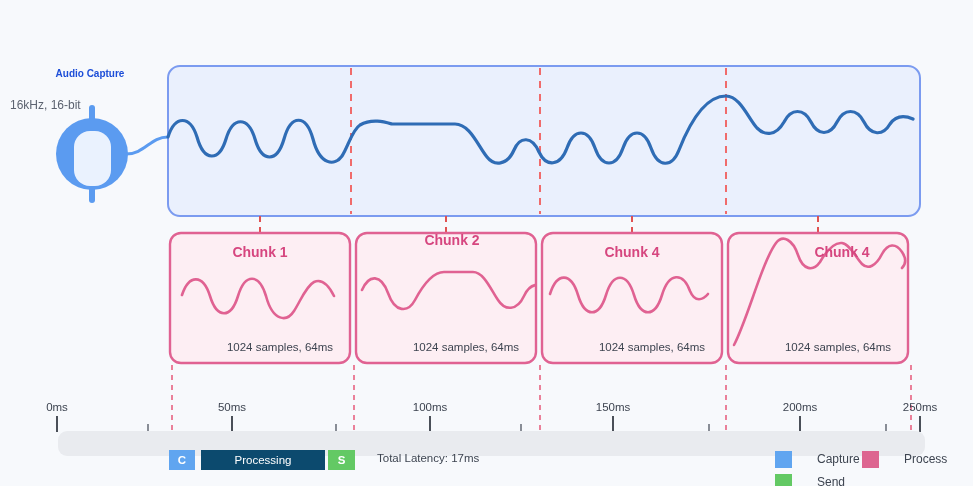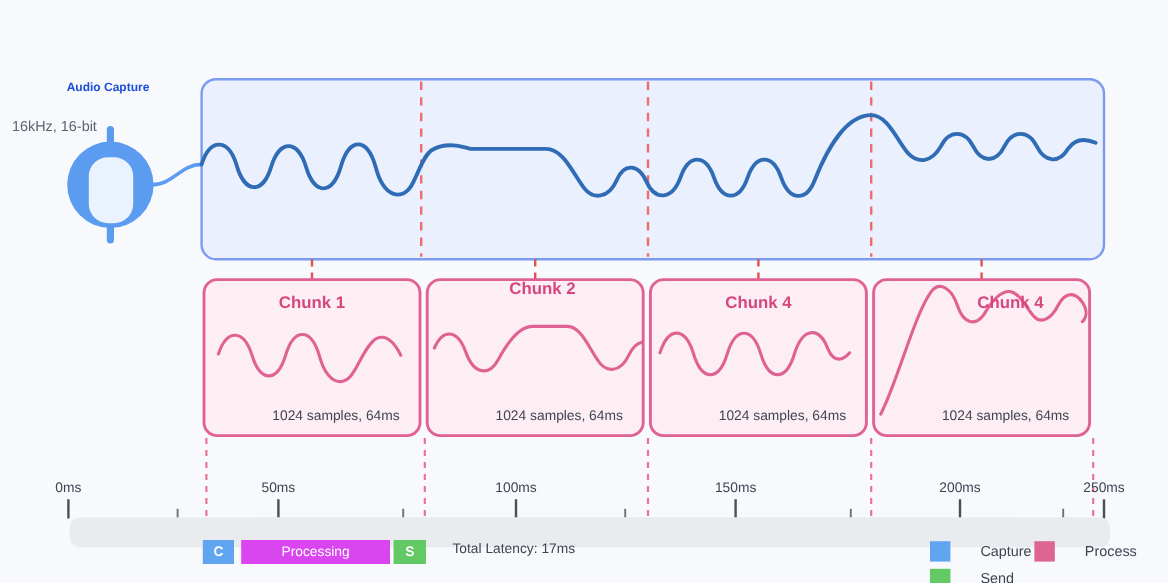--- a/index.html
+++ b/index.html
@@ -43,21 +43,21 @@
     position:absolute;font-size:11.5px;color:#3d4450;text-align:center;
     width:70px;
   }
 
   .seg{
     position:absolute;height:20px;display:flex;align-items:center;
     justify-content:center;color:#ffffff;font-size:11.5px;
     font-weight:bold;
   }
   .seg.c{background:#60a5f0;}
-  .seg.p{background:#d946ef;font-weight:normal;}
+  .seg.p{background:#0c4a6e;font-weight:normal;}
   .seg.s{background:#63c964;}
 
   .latency{
     position:absolute;left:377px;top:452px;font-size:11.5px;color:#3d4450;
   }
 
   .lg-sw{position:absolute;width:17px;height:17px;}
   .lg-tx{position:absolute;font-size:12px;color:#3d4450;margin-left:19px;}
 </style>
 </head>

